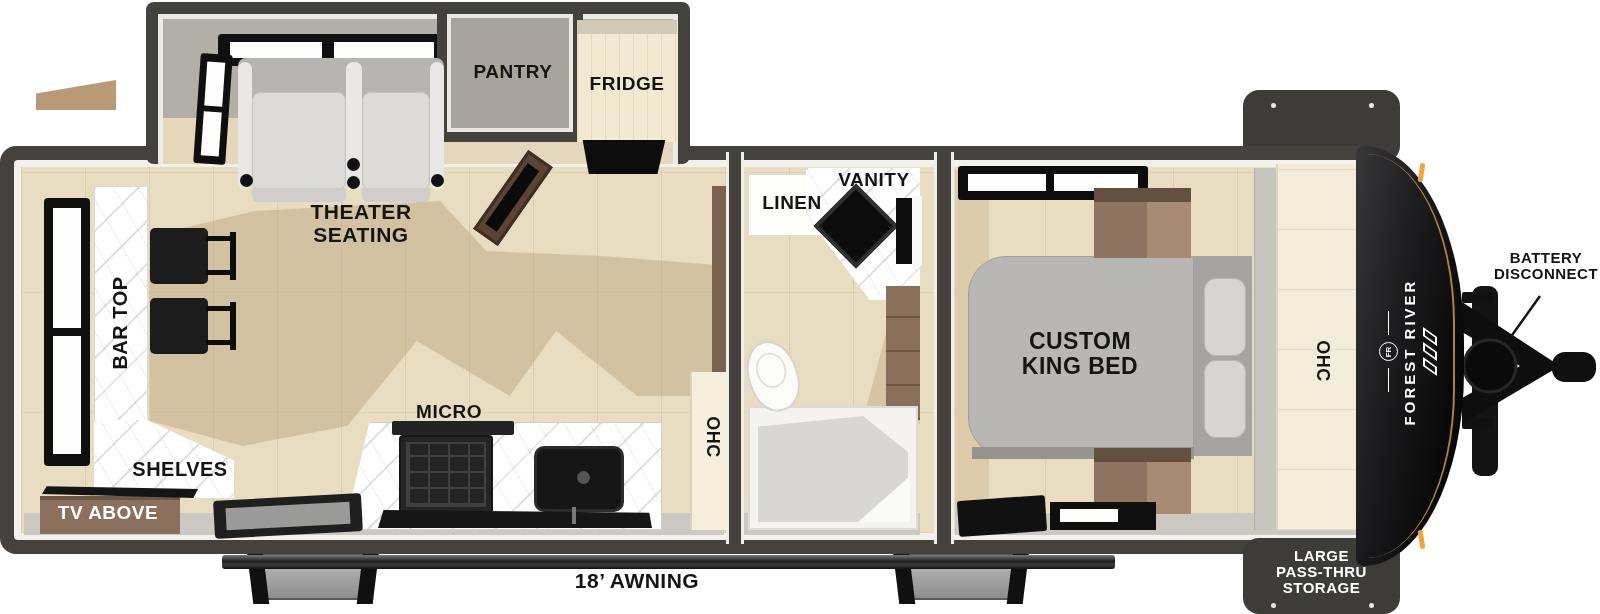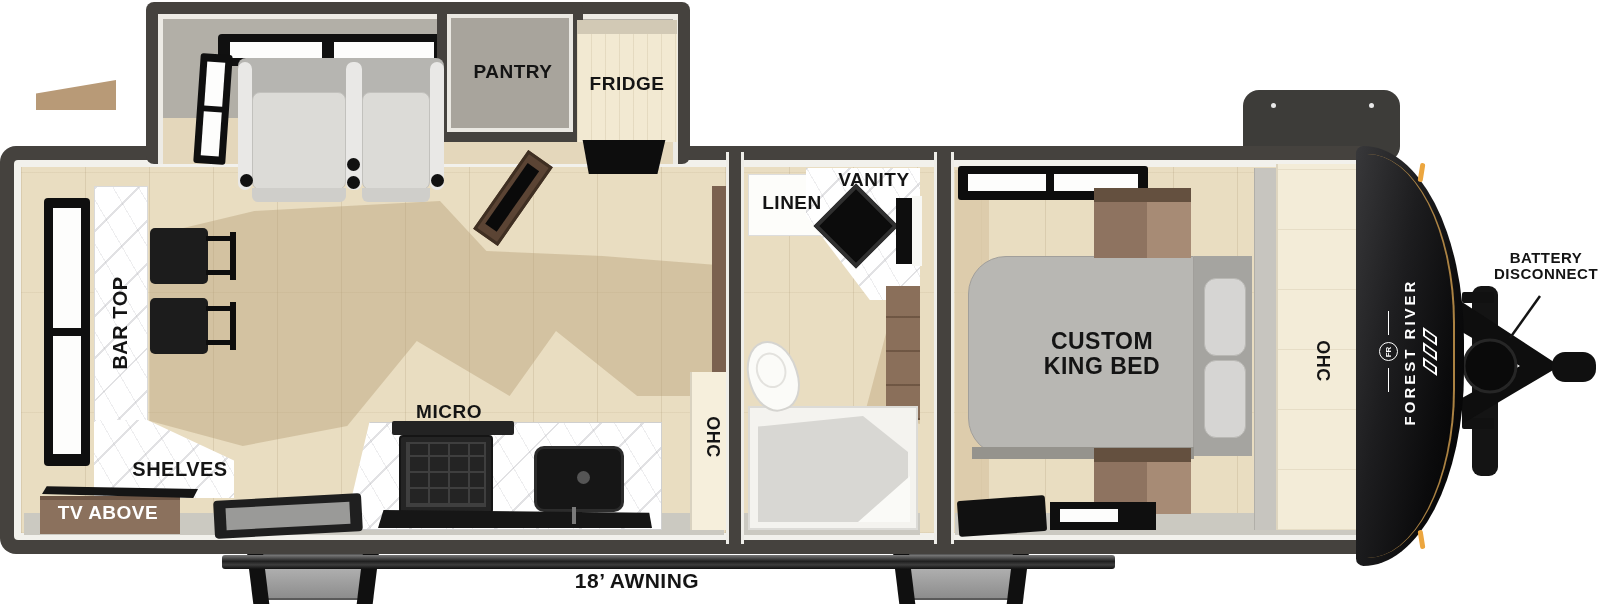--- a/index.html
+++ b/index.html
@@ -154,21 +154,21 @@
     clip-path:polygon(100% 0,100% 100%,0 100%);}
   #lbl-shower{left:744px;top:441px;width:160px;font-size:19px;z-index:8;}
 
   
   #bed-window-top{left:958px;top:166px;width:190px;height:34px;background:#0d0d0d;border-radius:3px;z-index:5;}
   #bed-window-top .winpane.a{left:10px;top:8px;width:78px;height:17px;}
   #bed-window-top .winpane.b{left:96px;top:8px;width:84px;height:17px;}
   #bed{left:968px;top:256px;width:226px;height:200px;background:#b8b7b3;border:1px solid #a19f9b;
     border-radius:38px 0 0 38px;z-index:5;}
   #bed-foot{left:972px;top:447px;width:222px;height:12px;background:#95938d;z-index:6;}
-  #lbl-bed{left:1020px;top:329px;width:164px;font-size:23px;z-index:8;}
+  #lbl-bed{left:998px;top:329px;width:164px;font-size:23px;z-index:8;}
   #headboard{left:1194px;top:256px;width:58px;height:200px;background:#a5a4a0;z-index:5;}
   .pillow{left:1204px;width:42px;height:78px;background:#d6d5d3;border:1px solid #b9b8b4;border-radius:12px;z-index:6;}
   #pillow1{top:278px;} #pillow2{top:360px;}
   .nightstand{left:1094px;width:97px;background:#8e7360;border-top:14px solid #64503f;z-index:6;
     background-image:linear-gradient(90deg,transparent 0 55%,#a78b75 55% 100%);}
   #nightstand-top{top:188px;height:70px;} #nightstand-bot{top:448px;height:66px;}
   #bed-door{left:958px;top:498px;width:88px;height:36px;background:#111;border-radius:3px;transform:rotate(-4deg);z-index:6;}
   #bed-window-bot{left:1050px;top:502px;width:106px;height:28px;background:#0f0f0f;z-index:6;}
   #bed-window-bot .winpane.a{left:10px;top:7px;width:58px;height:13px;}
   #wardrobe-strip{left:1254px;top:168px;width:22px;height:362px;background:#c7c5bf;border-left:1px solid #b1afa9;z-index:5;}
@@ -252,20 +252,22 @@
   <div class="armrest" id="arm-c"></div>
   <div class="armrest" id="arm-r"></div>
   <div class="cushion" id="cush-l"></div>
   <div class="cushion" id="cush-r"></div>
   <div class="footrest" id="foot-l"></div>
   <div class="footrest" id="foot-r"></div>
   <div class="cuphole" id="cup1"></div>
   <div class="cuphole" id="cup2"></div>
   <div class="cuphole" id="cup3"></div>
   <div class="cuphole" id="cup4"></div>
+  <div class="lbl" id="lbl-theater">THEATER
+SEATING</div>
   <div id="tv-stand">
       <div class="screen"></div>
     </div>
 
   <div id="pantry">
     <div id="pantry-lining"></div>
     <div id="pantry-interior"></div>
   </div>
   <div id="pantry-shelf"></div>
   <div class="lbl" id="lbl-pantry">PANTRY</div>
@@ -345,20 +347,27 @@
   <div class="nightstand" id="nightstand-top"></div>
   <div class="nightstand" id="nightstand-bot"></div>
   <div id="bed-door"></div>
   <div id="bed-window-bot">
     <div class="winpane a"></div>
   </div>
   <div id="wardrobe-strip"></div>
   <div id="ohc-bedroom"></div>
   <div class="lbl" id="lbl-ohc-bedroom">OHC</div>
 
+  <div class="tongue-box" id="storage-box">
+    <div class="lbl" id="lbl-storage">LARGE
+PASS-THRU
+STORAGE</div>
+    <div class="rivet a"></div>
+    <div class="rivet b"></div>
+  </div>
 
   <div id="cap">
     <div id="cap-gold"></div>
   </div>
   <div class="marker" id="marker-top"></div>
   <div class="marker" id="marker-bot"></div>
   <div id="fr-logo">
     <div id="fr-medallion-row">
       <span class="fr-line"></span>
       <span id="fr-medallion">FR</span>

